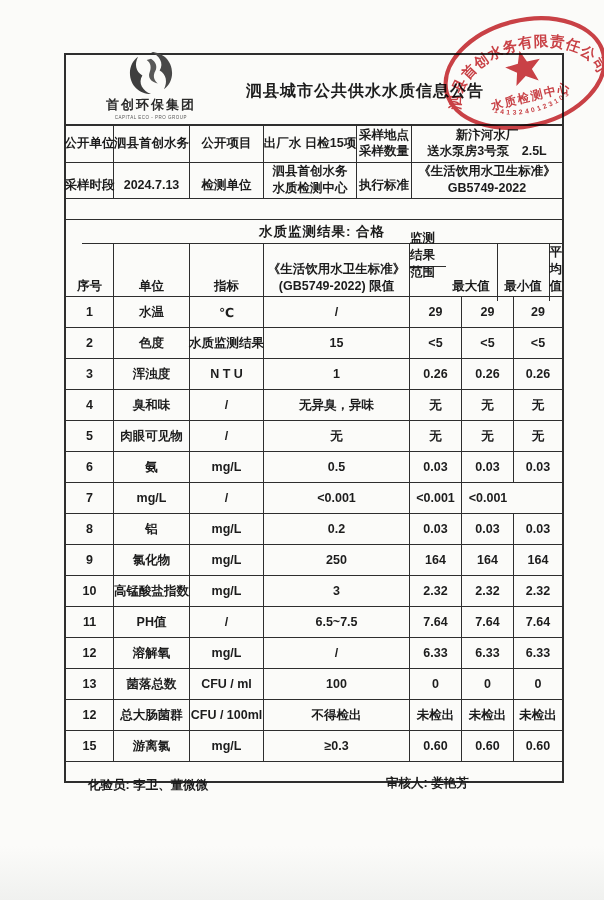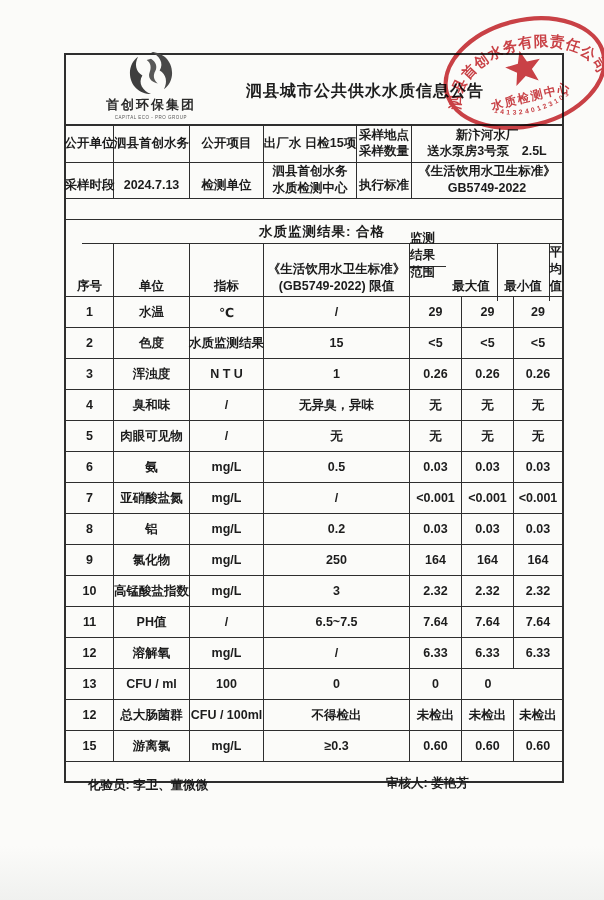--- a/index.html
+++ b/index.html
@@ -204,21 +204,20 @@
         <div class="tcell">6</div>
         <div class="tcell">氨</div>
         <div class="tcell">mg/L</div>
         <div class="tcell">0.5</div>
         <div class="tcell">0.03</div>
         <div class="tcell">0.03</div>
         <div class="tcell">0.03</div>
       </div>
       <div class="trow">
         <div class="tcell">7</div>
-        <div class="tcell">亚硝酸盐氮</div>
         <div class="tcell">mg/L</div>
         <div class="tcell">/</div>
         <div class="tcell">&lt;0.001</div>
         <div class="tcell">&lt;0.001</div>
         <div class="tcell">&lt;0.001</div>
       </div>
       <div class="trow">
         <div class="tcell">8</div>
         <div class="tcell">铝</div>
         <div class="tcell">mg/L</div>
@@ -258,20 +257,21 @@
         <div class="tcell">12</div>
         <div class="tcell">溶解氧</div>
         <div class="tcell">mg/L</div>
         <div class="tcell">/</div>
         <div class="tcell">6.33</div>
         <div class="tcell">6.33</div>
         <div class="tcell">6.33</div>
       </div>
       <div class="trow">
         <div class="tcell">13</div>
+        <div class="tcell">菌落总数</div>
         <div class="tcell">CFU / ml</div>
         <div class="tcell">100</div>
         <div class="tcell">0</div>
         <div class="tcell">0</div>
         <div class="tcell">0</div>
       </div>
       <div class="trow">
         <div class="tcell">12</div>
         <div class="tcell">总大肠菌群</div>
         <div class="tcell">CFU / 100ml</div>

